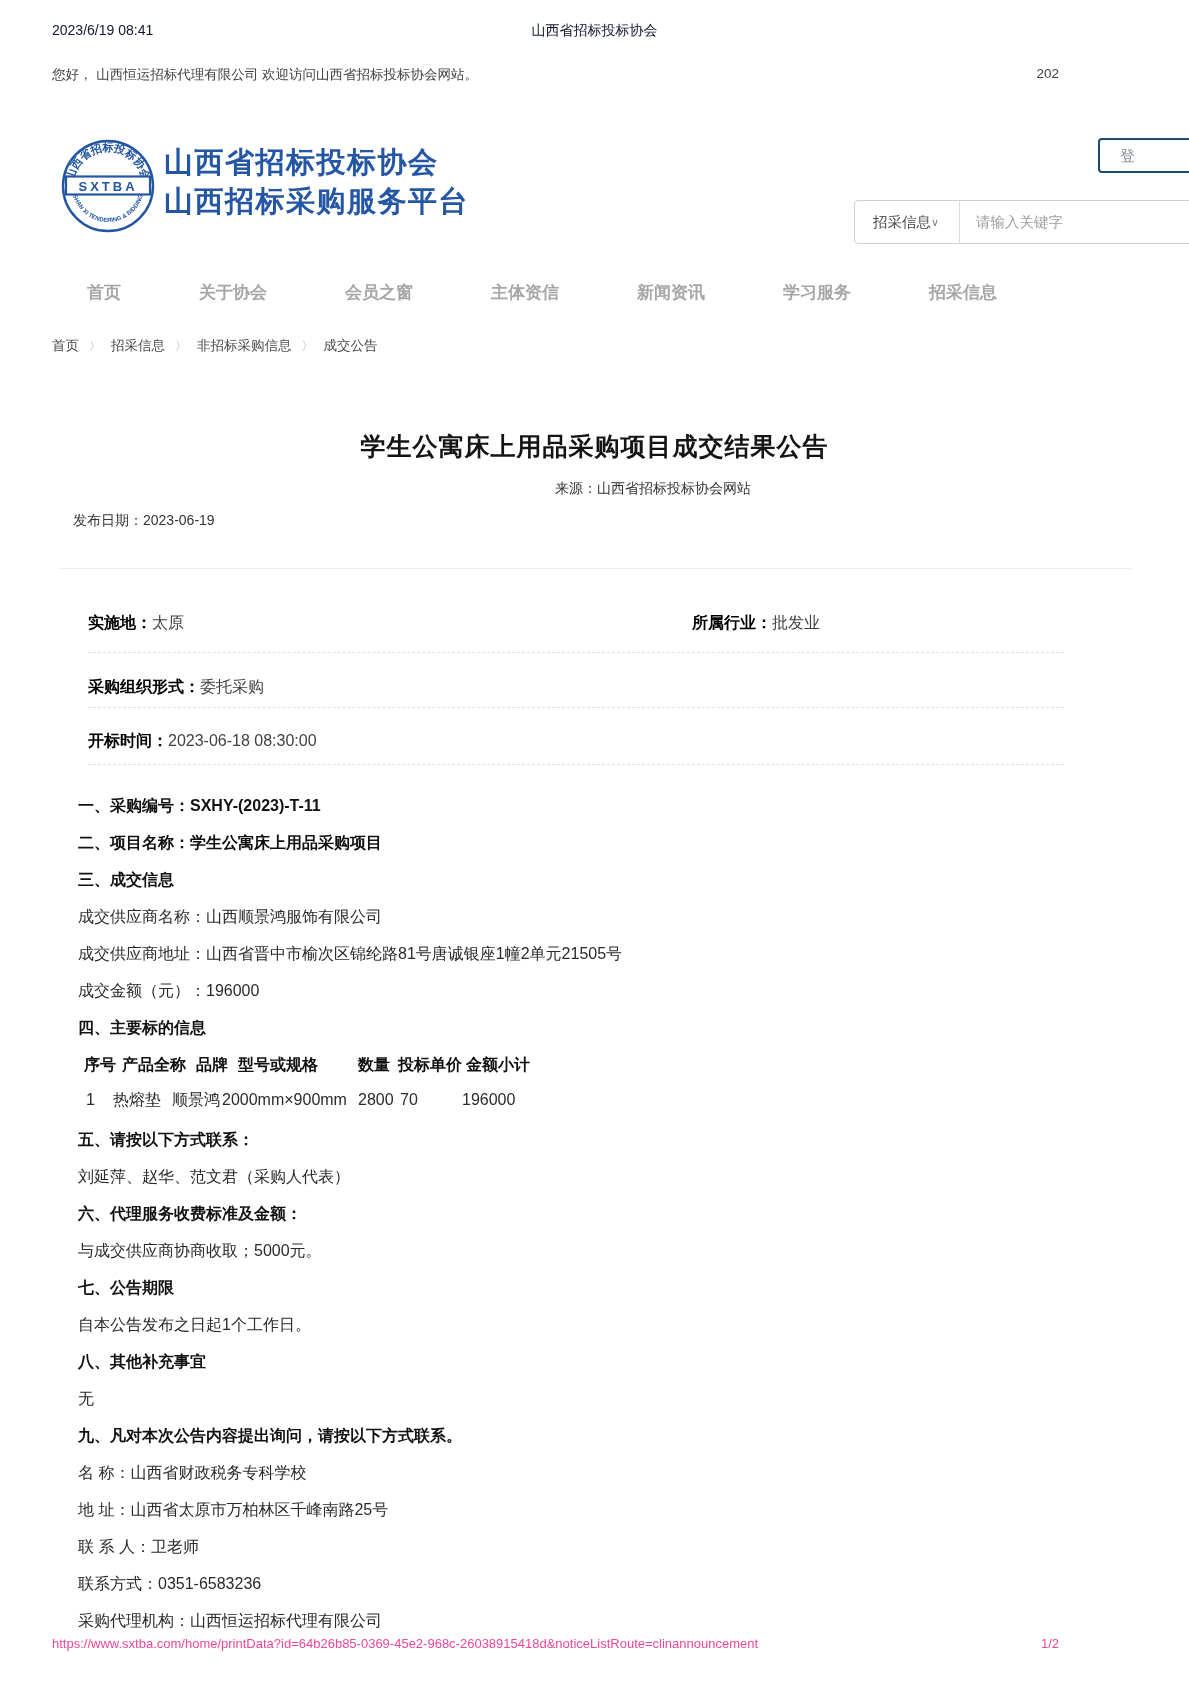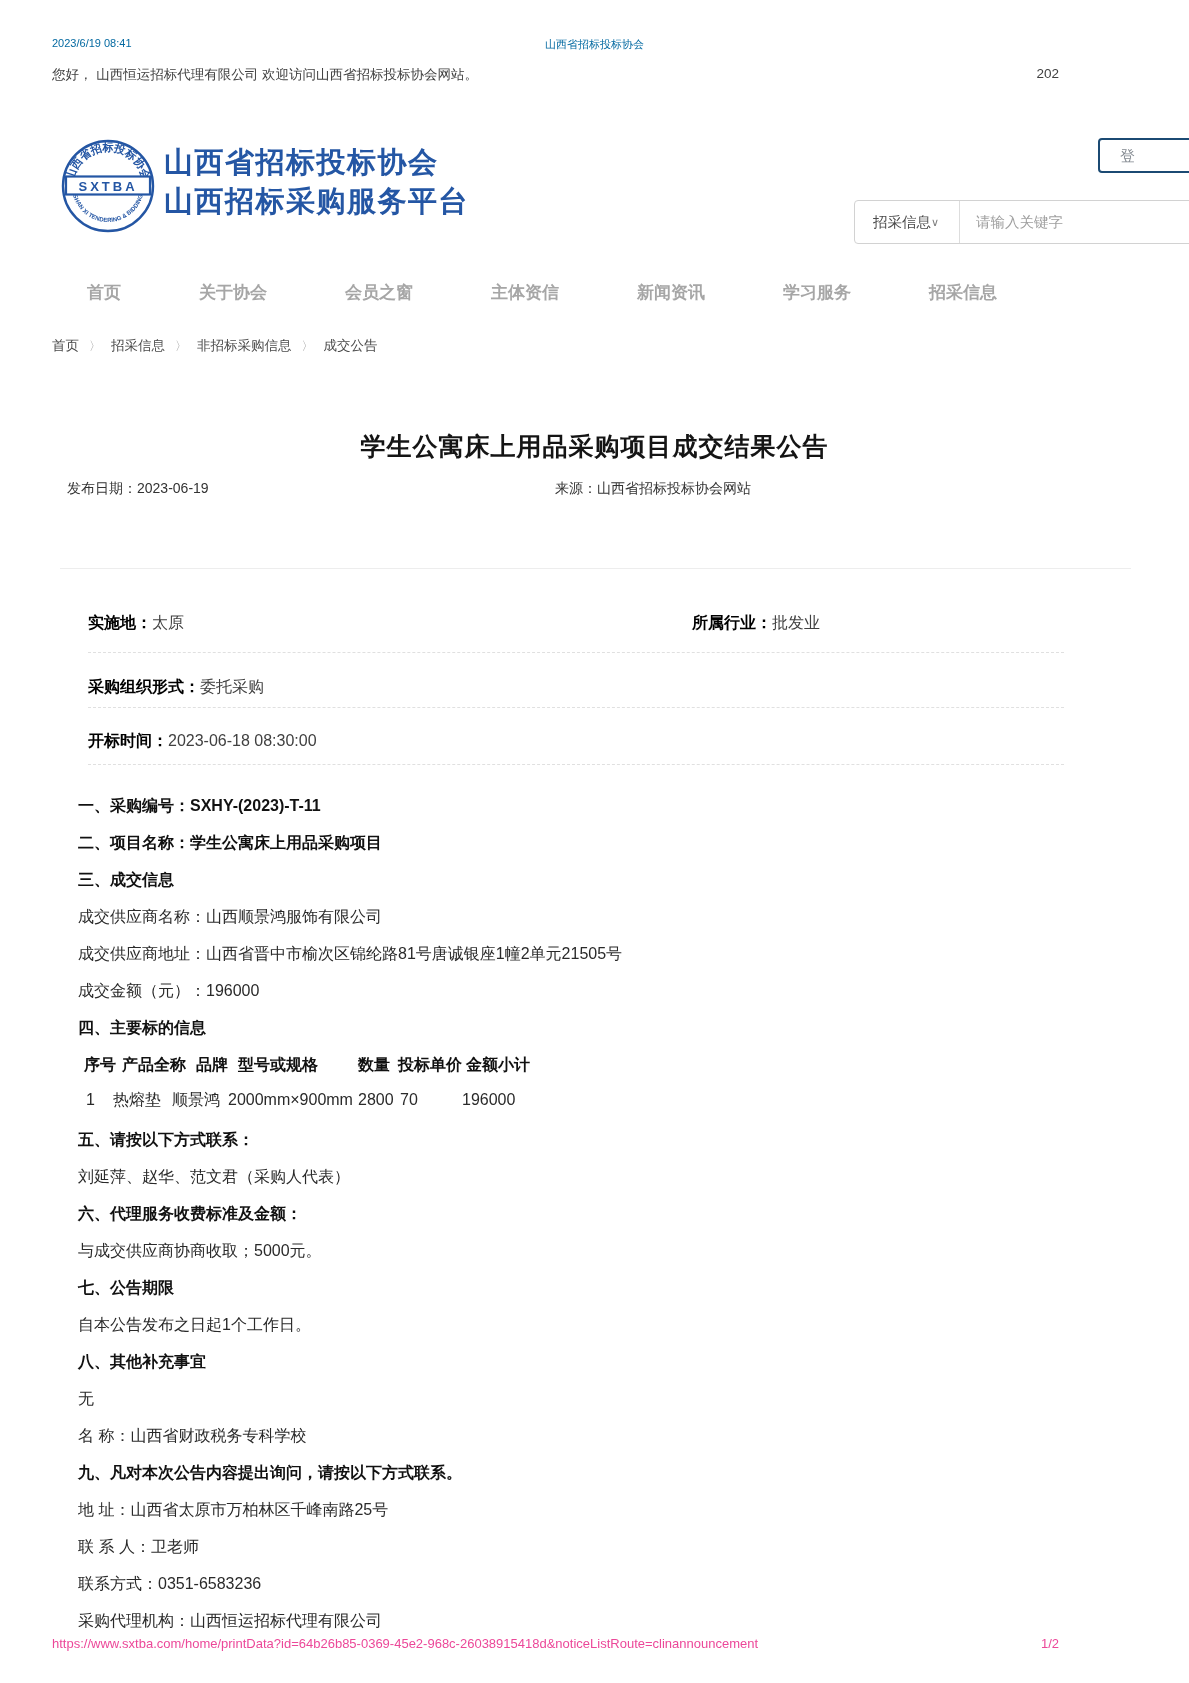--- a/index.html
+++ b/index.html
@@ -1,20 +1,20 @@
 <!DOCTYPE html>
 <html><head>
 <meta charset="utf-8">
 <style>
   html,body{margin:0;padding:0;background:#fff;}
   .page{position:relative;width:1189px;height:1683px;background:#fff;overflow:hidden;
         font-family:"Liberation Sans","DejaVu Sans",sans-serif;color:#222;}
 
   
-  .print-header{position:absolute;top:37px;left:52px;right:52px;height:18px;font-size:11px;color:#0369a1;}
+  .print-header{position:absolute;top:22px;left:52px;right:52px;height:18px;font-size:14px;color:#0f172a;}
   .ph-date{position:absolute;left:0;top:0;}
   .ph-title{position:absolute;left:0;right:0;top:0;text-align:center;}
   .print-footer{position:absolute;top:1636px;left:52px;right:130px;height:16px;font-size:13px;color:#ec4899;}
   .pf-url{position:absolute;left:0;top:0;white-space:nowrap;}
   .pf-page{position:absolute;right:0;top:0;}
 
   
   .welcome{position:absolute;top:66px;left:52px;right:130px;font-size:13.5px;color:#3f3f3f;}
   .welcome-right{position:absolute;right:0;top:0;}
 
@@ -42,21 +42,21 @@
   
   .breadcrumb{position:absolute;left:52px;top:337px;display:flex;gap:10px;align-items:center;
               font-size:13.5px;color:#4a4a4a;}
   .bc-sep{color:#a0a0a0;font-size:12px;}
   .bc-link{cursor:pointer;}
 
   
   .article-title{position:absolute;left:0;right:0;top:430px;text-align:center;
                  font-size:25px;font-weight:bold;color:#141414;letter-spacing:1px;}
   .meta{position:absolute;left:0;right:0;top:480px;font-size:14px;color:#333;}
-  .meta-date{position:absolute;left:67px;}
+  .meta-date{position:absolute;left:73px;margin-top:32px;}
   .meta-source{position:absolute;left:555px;}
   .divider{position:absolute;left:60px;right:58px;top:568px;border-top:1px solid #ededed;}
 
   .fields{position:absolute;left:88px;right:125px;top:570px;height:200px;font-size:16px;}
   .frow{position:absolute;left:0;right:0;line-height:22px;white-space:nowrap;}
   .fr1{top:42px}.fr2{top:106px}.fr3{top:160px}
   .f2{position:absolute;left:596px;top:0;margin-left:8px;}
   .lbl{font-weight:bold;color:#000000;}
   .val{color:#404040;}
   .fd{position:absolute;left:0;right:0;border-top:1px dashed #e0e0e0;}
@@ -68,21 +68,21 @@
 
   .tbl{position:relative;height:23px;margin-bottom:12px;}
   .tbl span{position:absolute;top:0;white-space:nowrap;}
   .tbl-h{font-weight:bold;color:#111;}
   .tbl-h span:nth-child(1){left:6px}  .tbl-h span:nth-child(2){left:44px}
   .tbl-h span:nth-child(3){left:118px}.tbl-h span:nth-child(4){left:160px}
   .tbl-h span:nth-child(5){left:280px}.tbl-h span:nth-child(6){left:320px}
   .tbl-h span:nth-child(7){left:388px}
   .tbl-r{margin-bottom:17px;}
   .tbl-r span:nth-child(1){left:8px}  .tbl-r span:nth-child(2){left:35px}
-  .tbl-r span:nth-child(3){left:94px} .tbl-r span:nth-child(4){left:150px}
+  .tbl-r span:nth-child(3){left:94px} .tbl-r span:nth-child(4){left:144px}
   .tbl-r span:nth-child(5){left:280px}.tbl-r span:nth-child(6){left:322px}
   .tbl-r span:nth-child(7){left:384px}
 </style>
 </head>
 <body>
 
 <div class="page">
 
   <div class="print-header">
     <span class="ph-date">2023/6/19 08:41</span>
@@ -198,22 +198,22 @@
     </div>
 
     <div class="sec bold">五、请按以下方式联系：</div>
     <div class="sec">刘延萍、赵华、范文君（采购人代表）</div>
     <div class="sec bold">六、代理服务收费标准及金额：</div>
     <div class="sec">与成交供应商协商收取；5000元。</div>
     <div class="sec bold">七、公告期限</div>
     <div class="sec">自本公告发布之日起1个工作日。</div>
     <div class="sec bold">八、其他补充事宜</div>
     <div class="sec">无</div>
+    <div class="sec bold">九、凡对本次公告内容提出询问，请按以下方式联系。</div>
     <div class="sec">名 称：山西省财政税务专科学校</div>
-    <div class="sec bold">九、凡对本次公告内容提出询问，请按以下方式联系。</div>
     <div class="sec">地 址：山西省太原市万柏林区千峰南路25号</div>
     <div class="sec">联 系 人：卫老师</div>
     <div class="sec">联系方式：0351-6583236</div>
     <div class="sec">采购代理机构：山西恒运招标代理有限公司</div>
   </div>
 
   <div class="print-footer">
     <span class="pf-url">https://www.sxtba.com/home/printData?id=64b26b85-0369-45e2-968c-26038915418d&amp;noticeListRoute=clinannouncement</span>
     <span class="pf-page">1/2</span>
   </div>

